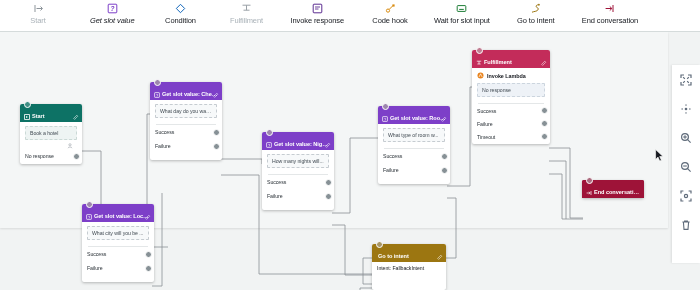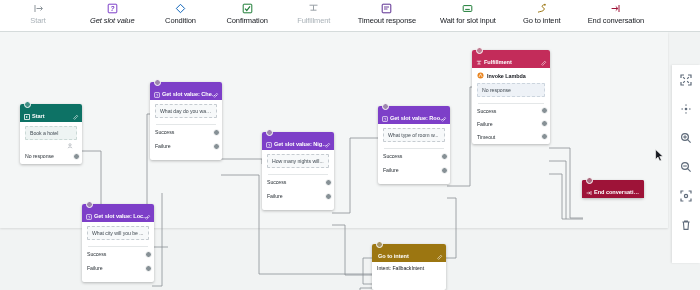--- a/index.html
+++ b/index.html
@@ -240,52 +240,53 @@
 
   <div class="tool" style="margin-left:14px;align-items:center;">
     <span class="ticon">
       <svg width="11" height="11" viewBox="0 0 11 11">
           <path d="M5.5 1.3 L9.7 5.5 L5.5 9.7 L1.3 5.5 Z" fill="#fff" stroke="#1166bb" stroke-width="1"></path>
         </svg>
     </span>
     <span class="tlabel">Condition</span>
   </div>
 
-  <div class="tool" style="margin-left:14px;">
-    <span class="ticon">
-      <svg width="11" height="11" viewBox="0 0 11 11">
-          <rect x="1.2" y="1.2" width="8.6" height="8.6" rx="0.8" fill="#fff" stroke="#1d7d36" stroke-width="1"></rect>
-          <path d="M3 5.6 L4.8 7.5 L8 3.4" fill="none" stroke="#1d7d36" stroke-width="1.2"></path>
-        </svg>
-    </span>
-    <span class="tlabel">Confirmation</span>
-  </div>
 
   <div class="tool dim" style="margin-left:14px;">
     <span class="ticon">
       <svg width="11" height="11" viewBox="0 0 11 11">
           <line x1="1.5" y1="2.2" x2="9.5" y2="2.2" stroke="#9aa1a7" stroke-width="1"></line>
           <line x1="5.5" y1="2.2" x2="5.5" y2="7.2" stroke="#9aa1a7" stroke-width="1"></line>
           <line x1="2.5" y1="7.2" x2="8.5" y2="7.2" stroke="#9aa1a7" stroke-width="1"></line>
         </svg>
     </span>
     <span class="tlabel">Fulfillment</span>
   </div>
 
   <div class="tool" style="margin-left:12px;">
     <span class="ticon">
       <svg width="11" height="11" viewBox="0 0 11 11">
           <rect x="1.2" y="1.2" width="8.6" height="8.6" rx="0.8" fill="#fff" stroke="#5c2d91" stroke-width="1"></rect>
           <line x1="3" y1="4" x2="8" y2="4" stroke="#5c2d91" stroke-width="0.9"></line>
           <line x1="3" y1="6" x2="6.5" y2="6" stroke="#5c2d91" stroke-width="0.9"></line>
         </svg>
     </span>
-    <span class="tlabel">Timeout response</span>
-  </div>
-
+    <span class="tlabel">Invoke response</span>
+  </div>
+
+  <div class="tool" style="margin-left:14px;">
+    <span class="ticon">
+      <svg width="11" height="11" viewBox="0 0 11 11">
+          <circle cx="3" cy="7.6" r="1.6" fill="none" stroke="#d98c10" stroke-width="1"></circle>
+          <path d="M4.2 6.4 L8.4 2.2" stroke="#d98c10" stroke-width="1"></path>
+          <rect x="7.4" y="1.4" width="2.2" height="2.2" fill="#d98c10"></rect>
+        </svg>
+    </span>
+    <span class="tlabel">Code hook</span>
+  </div>
 
   <div class="tool" style="margin-left:12px;">
     <span class="ticon">
       <svg width="11" height="11" viewBox="0 0 11 11">
           <rect x="1.2" y="2.6" width="8.6" height="5.8" rx="0.8" fill="#fff" stroke="#1d7d36" stroke-width="1"></rect>
           <line x1="3.2" y1="6.4" x2="7.8" y2="6.4" stroke="#1d7d36" stroke-width="1"></line>
         </svg>
     </span>
     <span class="tlabel">Wait for slot input</span>
   </div>

